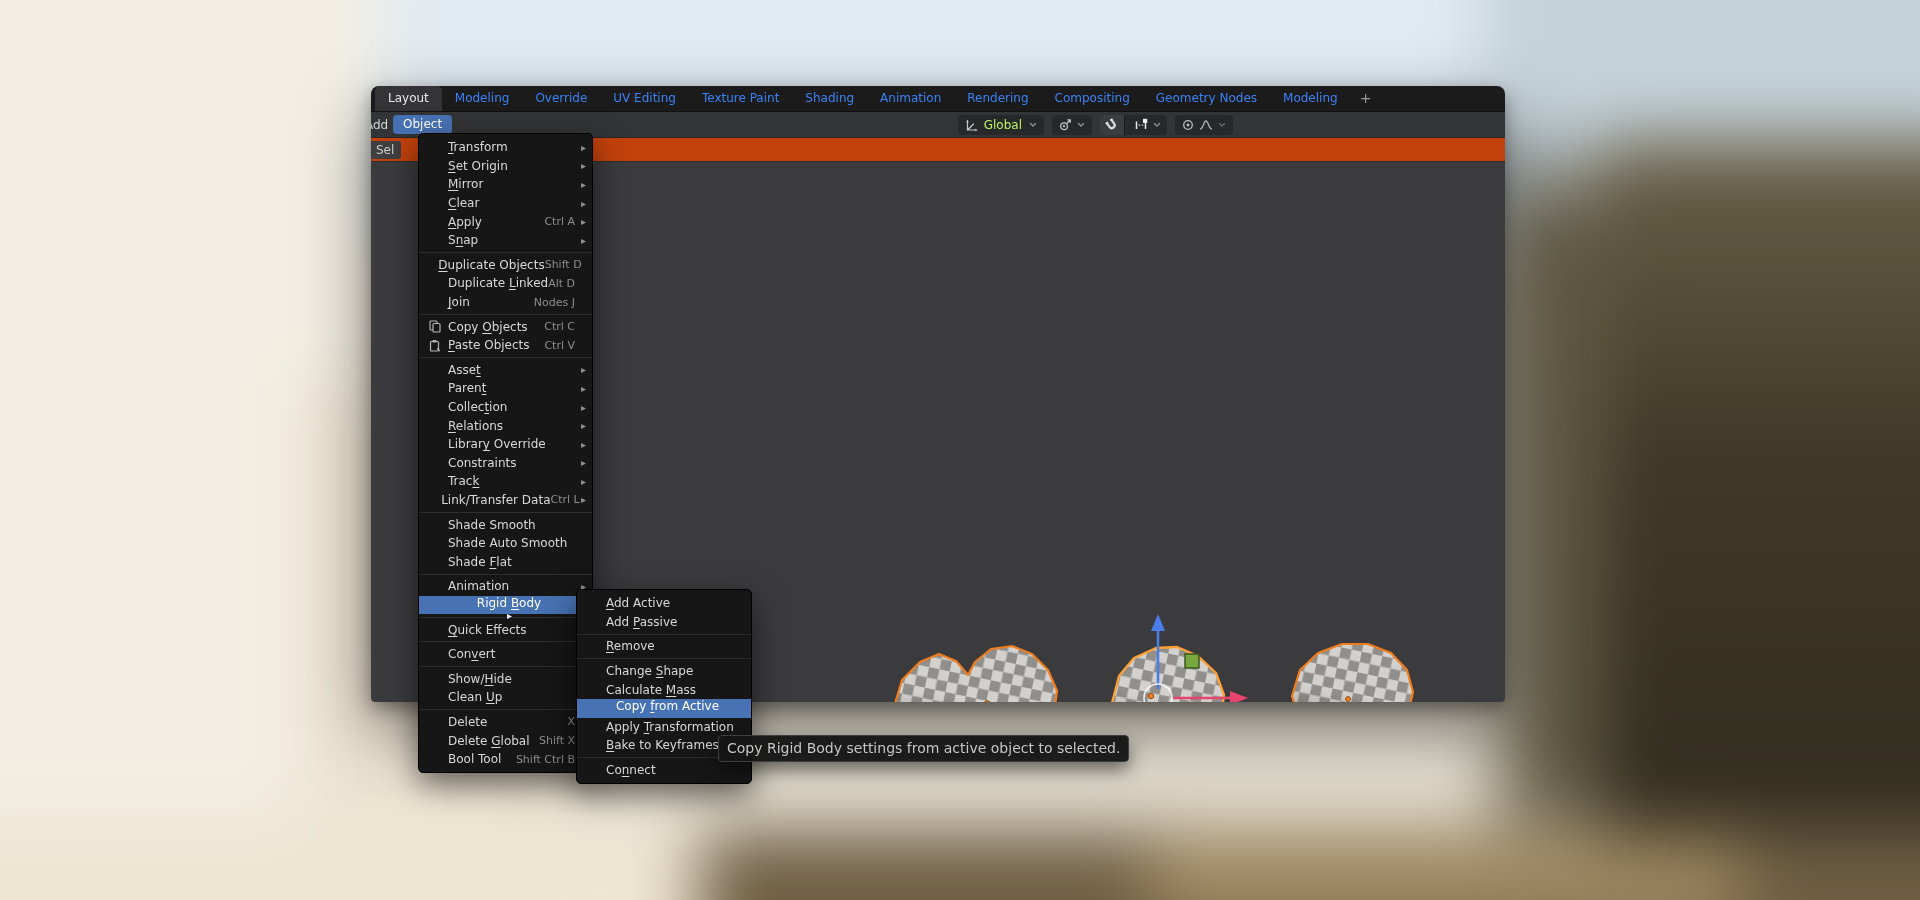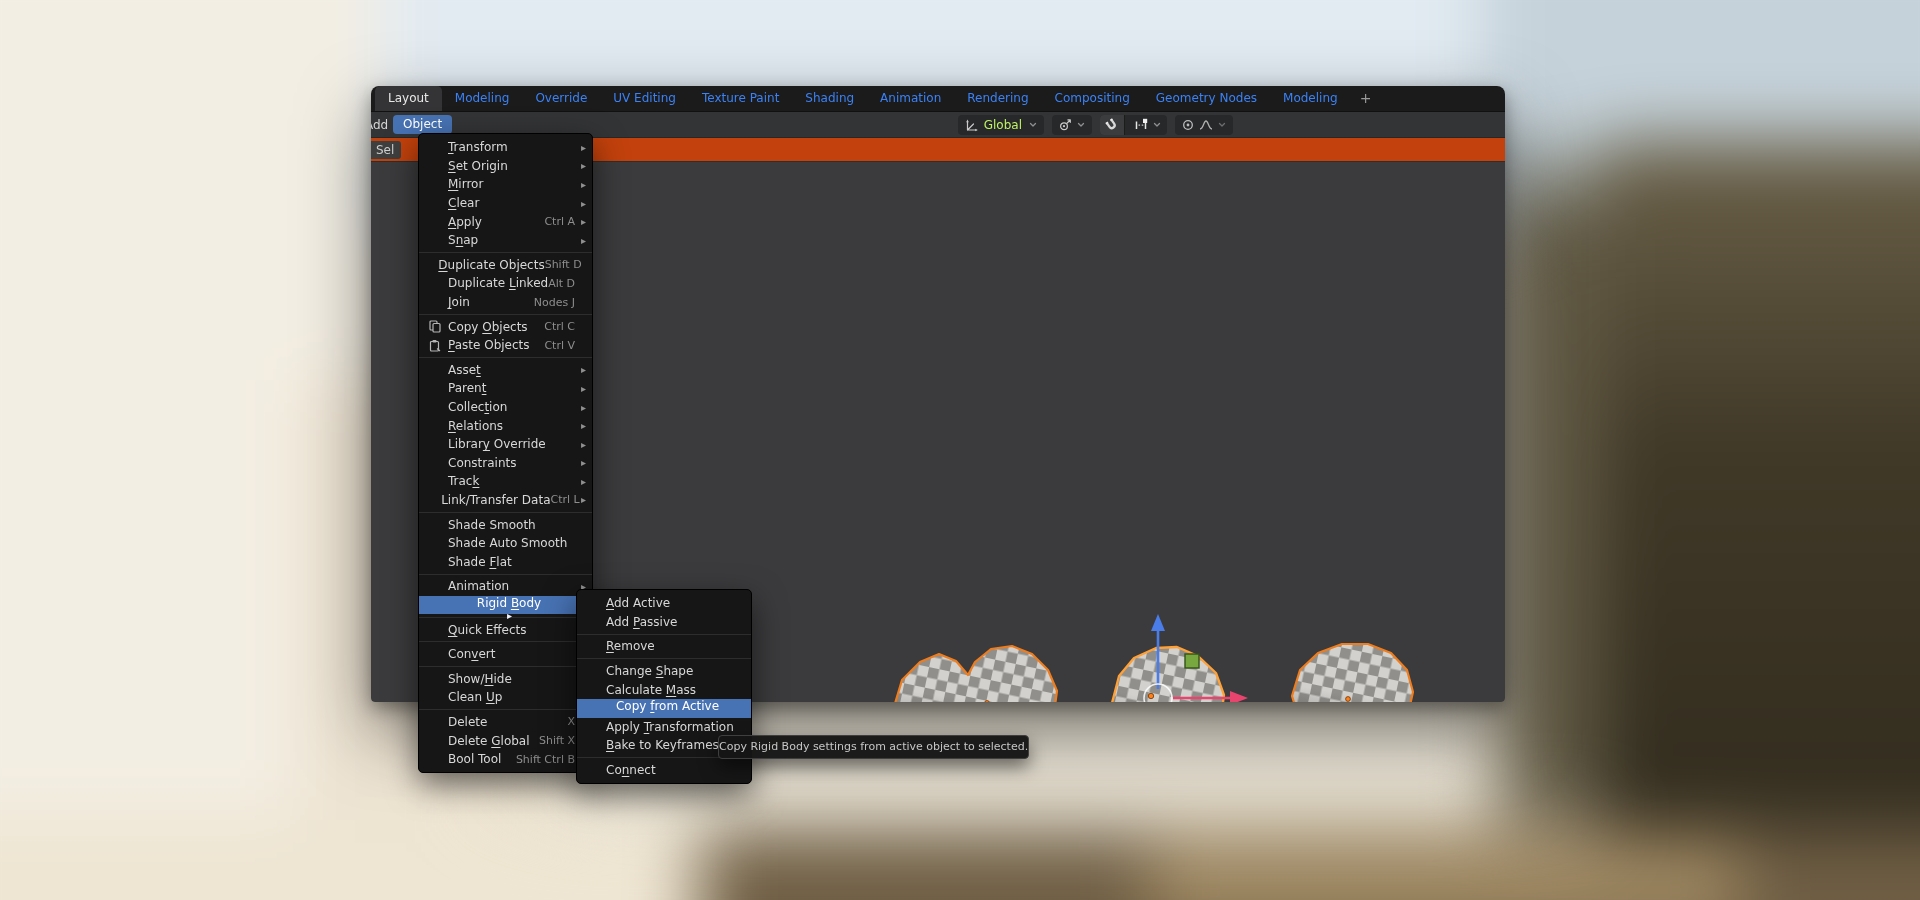--- a/index.html
+++ b/index.html
@@ -72,22 +72,22 @@
   .mi > .mi-icon + .mi-label { padding-left:5px; }
   .mi-short { font-size:11px; color:#8d8d8d; white-space:nowrap; }
   .mi-arrow { width:11px; text-align:right; color:#909090; font-size:10px; }
   .mi.hl { background:var(--accent); color:#fff;flex-direction:column; }
   .mi.hl .mi-short { color:#d4dcef; }
   .mi.hl .mi-arrow { color:#eef2fa; }
   .mn { text-decoration:underline; text-underline-offset:2px; }
   .msep { height:1px; background:#2d2d2d; margin:2.5px 0; }
 
   .tooltip { position:absolute; left:718px; top:735px; z-index:30; background:rgba(22,22,22,.97);
-             border:1px solid #3f3f3f; border-radius:4px; padding:4px 0 5px; color:#c6c6c6;
-             font-size:11px; white-space:nowrap; box-shadow:0 8px 18px rgba(0,0,0,.5); }
+             border:1px solid #3f3f3f; border-radius:4px; padding:4px 8px 5px; color:#c6c6c6;
+             font-size:14px; white-space:nowrap; box-shadow:0 8px 18px rgba(0,0,0,.5); }
 
   
   .ic { stroke:#c9c9c9; fill:none; stroke-width:1.2; stroke-linecap:round; }
   .icf { fill:#c9c9c9; }
   .chev { stroke:#8f8f8f; fill:none; stroke-width:1.3; stroke-linecap:round; stroke-linejoin:round; }
   .chev.dim { stroke:#6d6d6d; }
 
   
   .ol-sel { stroke:var(--outline-selected); }
   .ol-act { stroke:var(--outline-active); }

